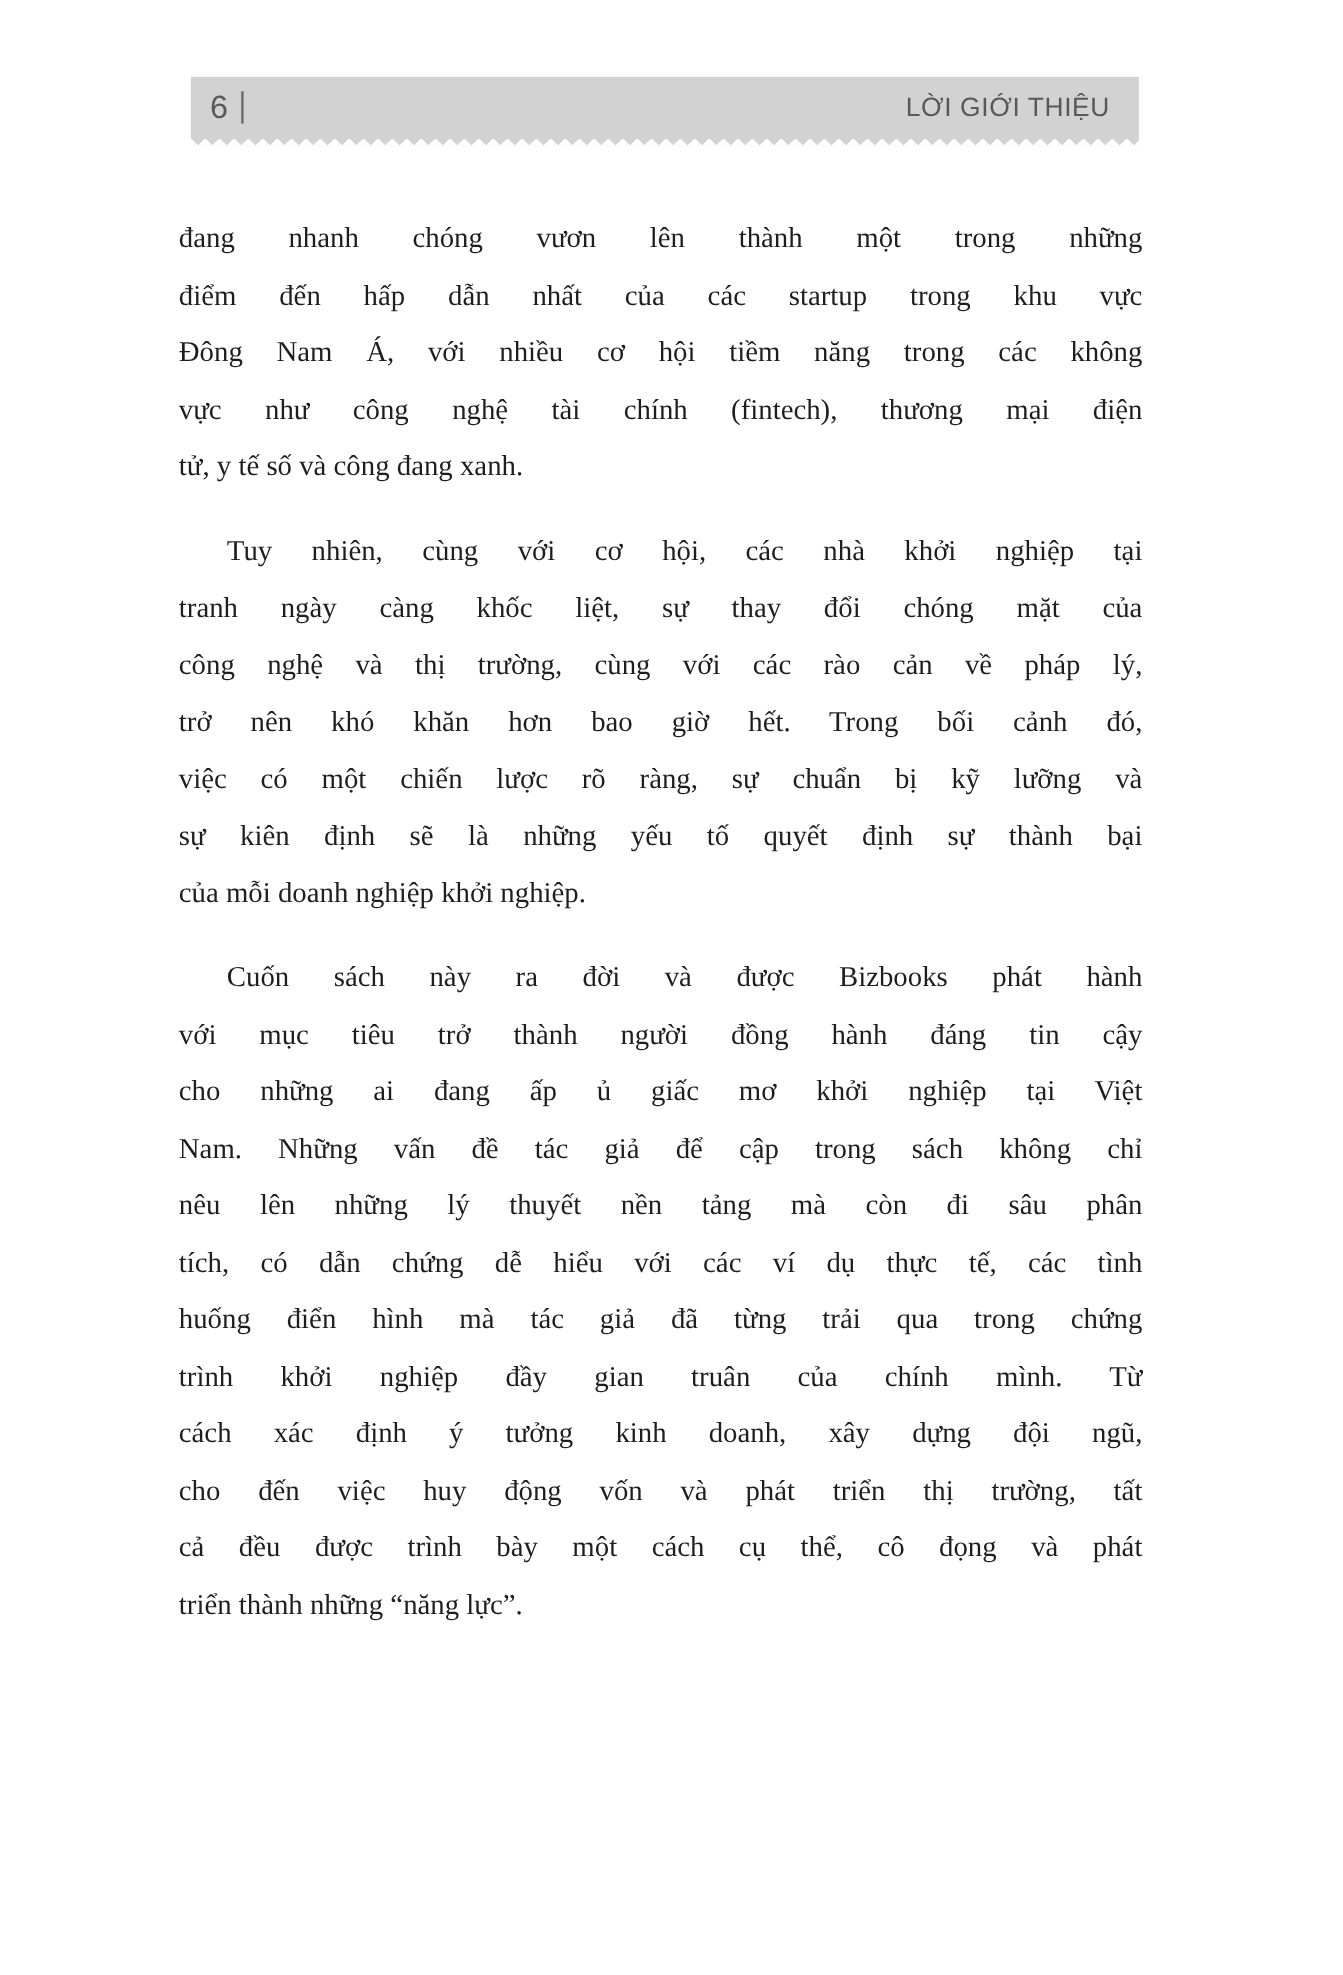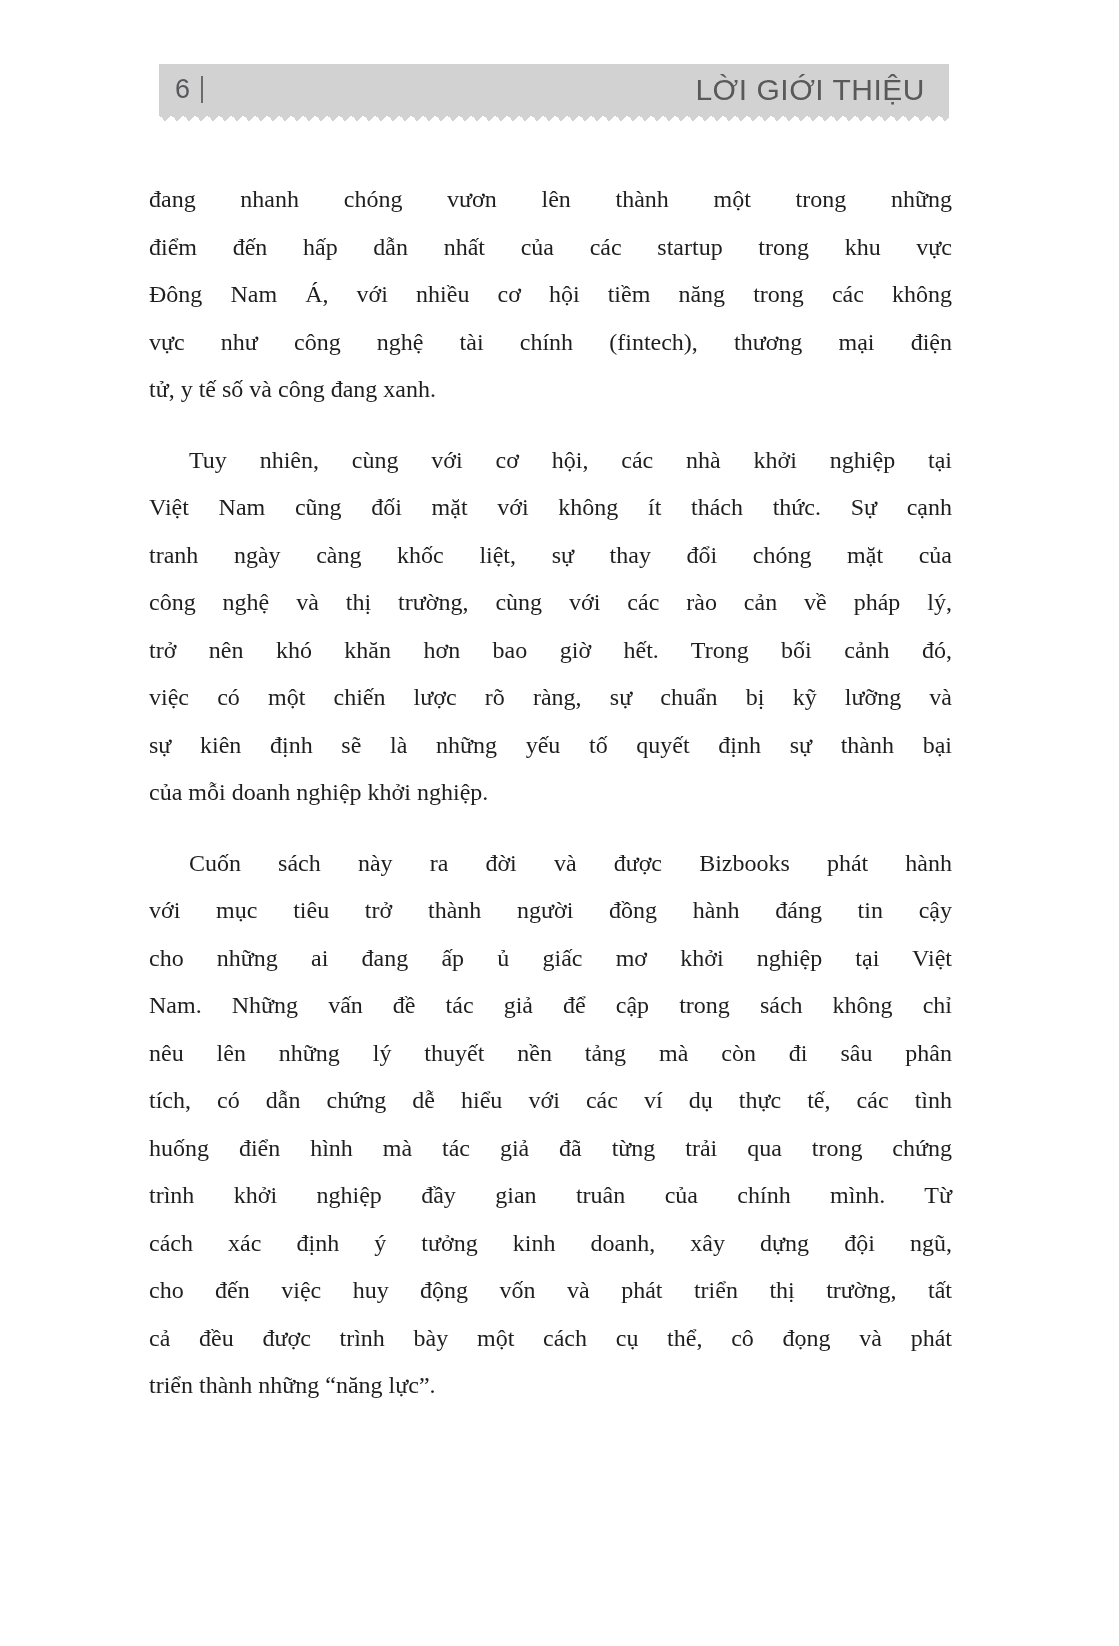--- a/index.html
+++ b/index.html
@@ -21,21 +21,21 @@
     color: var(--header-text, #59595b);
   }
   .header::after {
     content:""; position:absolute; top:100%; left:0; width:100%; height:6px;
     background-image: conic-gradient(from -45deg at 50% 100%, var(--header-bg, #d2d2d2) 0 90deg, transparent 90deg);
     background-size:12px 6px; background-repeat:repeat-x;
   }
   .hleft { display:flex; align-items:center; gap:11px; }
   .page-num { font-size:27px; line-height:1; }
   .pn-divider { width:2px; height:27px; background: var(--divider, #6b6b6d); display:inline-block; }
-  .htitle { font-size:30px; letter-spacing:0.5px; }
+  .htitle { font-size:22px; letter-spacing:0.5px; }
 
   
   .body-text {
     position:absolute; left:149px; top:176px; width:803px;
     color: var(--body-text, #1e1e1e);
     font-size:24px; line-height:47.5px;
   }
   .para { margin:0 0 23px 0; }
   .line { text-align:justify; text-align-last:justify; }
   .line.last { text-align:left; text-align-last:left; }
@@ -57,21 +57,20 @@
   <main class="body-text">
       <div class="para">
         <div class="line">đang nhanh chóng vươn lên thành một trong những</div>
         <div class="line">điểm đến hấp dẫn nhất của các startup trong khu vực</div>
         <div class="line">Đông Nam Á, với nhiều cơ hội tiềm năng trong các không</div>
         <div class="line">vực như công nghệ tài chính (fintech), thương mại điện</div>
         <div class="line last">tử, y tế số và công đang xanh.</div>
       </div>
       <div class="para">
         <div class="line indent">Tuy nhiên, cùng với cơ hội, các nhà khởi nghiệp tại</div>
-        <div class="line">Việt Nam cũng đối mặt với không ít thách thức. Sự cạnh</div>
         <div class="line">tranh ngày càng khốc liệt, sự thay đổi chóng mặt của</div>
         <div class="line">công nghệ và thị trường, cùng với các rào cản về pháp lý,</div>
         <div class="line">trở nên khó khăn hơn bao giờ hết. Trong bối cảnh đó,</div>
         <div class="line">việc có một chiến lược rõ ràng, sự chuẩn bị kỹ lưỡng và</div>
         <div class="line">sự kiên định sẽ là những yếu tố quyết định sự thành bại</div>
         <div class="line last">của mỗi doanh nghiệp khởi nghiệp.</div>
       </div>
       <div class="para">
         <div class="line indent">Cuốn sách này ra đời và được Bizbooks phát hành</div>
         <div class="line">với mục tiêu trở thành người đồng hành đáng tin cậy</div>

